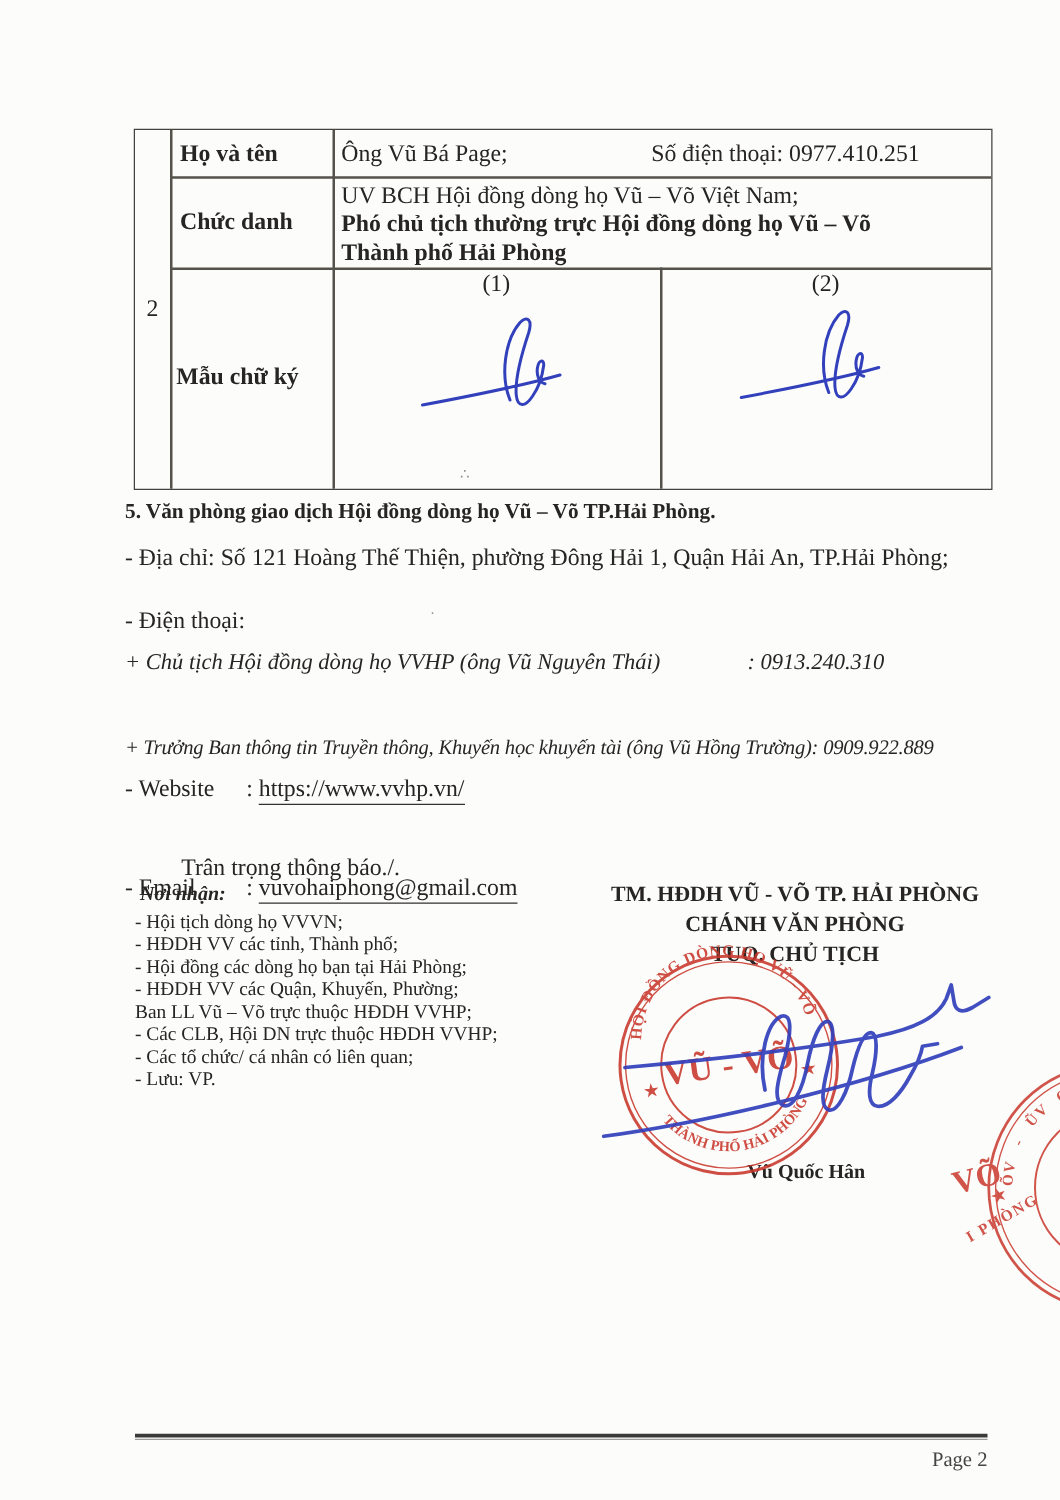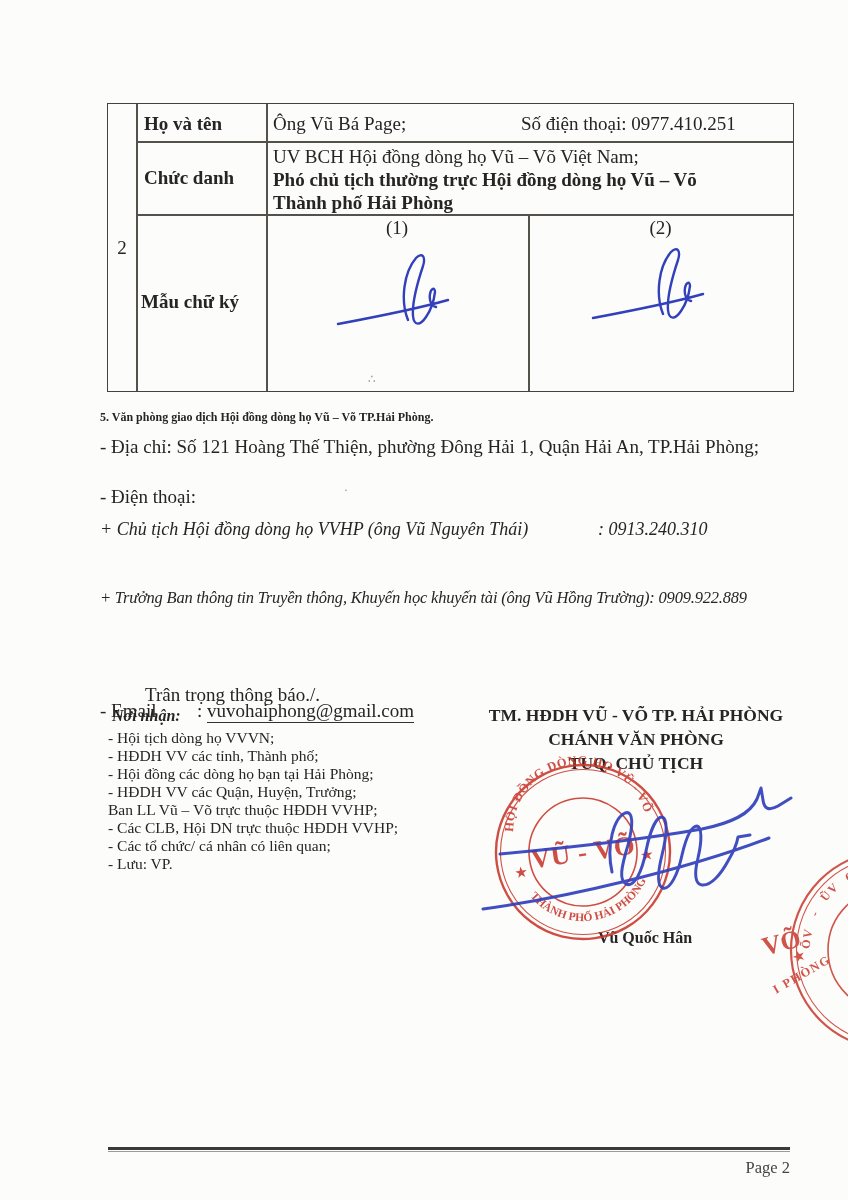--- a/index.html
+++ b/index.html
@@ -57,47 +57,51 @@
     <div class="abs b t19 cell" style="left:36px;top:62px;">Chức danh</div>
     <div class="abs t19 cell" style="left:165px;top:41px;">UV BCH Hội đồng dòng họ Vũ – Võ Việt Nam;</div>
     <div class="abs b t19 cell" style="left:165px;top:64px;">Phó chủ tịch thường trực Hội đồng dòng họ Vũ – Võ</div>
     <div class="abs b t19 cell" style="left:165px;top:87px;">Thành phố Hải Phòng</div>
 
     <div class="abs b t19 cell" style="left:33px;top:186px;">Mẫu chữ ký</div>
     <div class="abs t19" style="left:158px;top:112px;width:262px;text-align:center;">(1)</div>
     <div class="abs t19" style="left:420px;top:112px;width:265px;text-align:center;">(2)</div>
   </div>
 
-  <div class="abs b" style="left:100px;top:410px;width:702px;font-size:12px;">5. Văn phòng giao dịch Hội đồng dòng họ Vũ – Võ TP.Hải Phòng.</div>
+  <div class="abs b" style="left:100px;top:399px;width:702px;font-size:17px;">5. Văn phòng giao dịch Hội đồng dòng họ Vũ – Võ TP.Hải Phòng.</div>
 
   <div class="abs t19" style="left:100px;top:433px;width:702px;line-height:28px;">- Địa chỉ: Số 121 Hoàng Thế Thiện, phường Đông Hải 1, Quận Hải An, TP.Hải Phòng;</div>
 
   <div class="abs t19" style="left:100px;top:485px;">- Điện thoại:</div>
 
   <div class="abs t18i" style="left:100px;top:519px;width:700px;">
     <span class="plabel">+ Chủ tịch Hội đồng dòng họ VVHP (ông Vũ Nguyên Thái)</span>
     <span class="pnum">: 0913.240.310</span>
   </div>
   <div class="abs i" style="left:100px;top:588px;width:700px;font-size:16.5px;letter-spacing:-0.2px;white-space:nowrap;">
     <span class="plabel">+ Trưởng Ban thông tin Truyền thông, Khuyến học khuyến tài (ông Vũ Hồng Trường):</span>
     <span>0909.922.889</span>
   </div>
 
+  <div class="abs t19" style="left:100px;top:620px;">
+    <span class="contact-label">- Website</span><span>:</span>
+    <span class="linkline">https://www.vvhp.vn/</span>
+  </div>
   <div class="abs t19" style="left:100px;top:652px;margin-top:47px;">
     <span class="contact-label">- Email</span><span>:</span>
     <span class="linkline">vuvohaiphong@gmail.com</span>
   </div>
 
   <div class="abs t19" style="left:145px;top:683px;">Trân trọng thông báo./.</div>
 
   <div class="abs b i" style="left:112px;top:707px;font-size:16px;">Nơi nhận:</div>
   <div class="abs recip" style="left:108px;top:729px;">- Hội tịch dòng họ VVVN;</div>
   <div class="abs recip" style="left:108px;top:747px;">- HĐDH VV các tỉnh, Thành phố;</div>
   <div class="abs recip" style="left:108px;top:765px;">- Hội đồng các dòng họ bạn tại Hải Phòng;</div>
-  <div class="abs recip" style="left:108px;top:783px;">- HĐDH VV các Quận, Huyện, Trưởng;</div>
+  <div class="abs recip" style="left:108px;top:783px;">- HĐDH VV các Quận, Khuyến, Phường;</div>
   <div class="abs recip" style="left:108px;top:801px;">Ban LL Vũ – Võ trực thuộc HĐDH VVHP;</div>
   <div class="abs recip" style="left:108px;top:819px;">- Các CLB, Hội DN trực thuộc HĐDH VVHP;</div>
   <div class="abs recip" style="left:108px;top:837px;">- Các tổ chức/ cá nhân có liên quan;</div>
   <div class="abs recip" style="left:108px;top:855px;">- Lưu: VP.</div>
 
   <div class="abs b" style="left:452px;top:703px;width:368px;text-align:center;font-size:17.5px;line-height:24px;">
     <div>TM. HĐDH VŨ - VÕ TP. HẢI PHÒNG</div>
     <div>CHÁNH VĂN PHÒNG</div>
     <div>TUQ. CHỦ TỊCH</div>
   </div>

